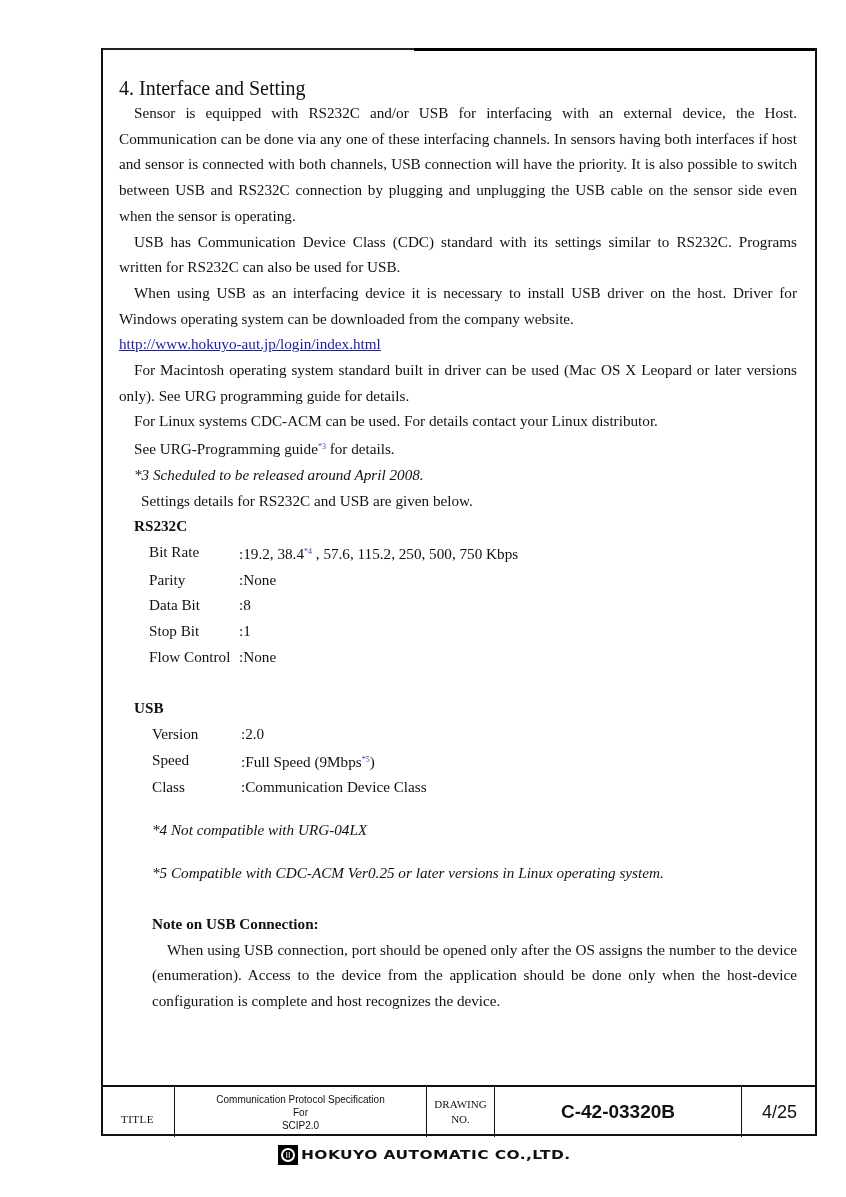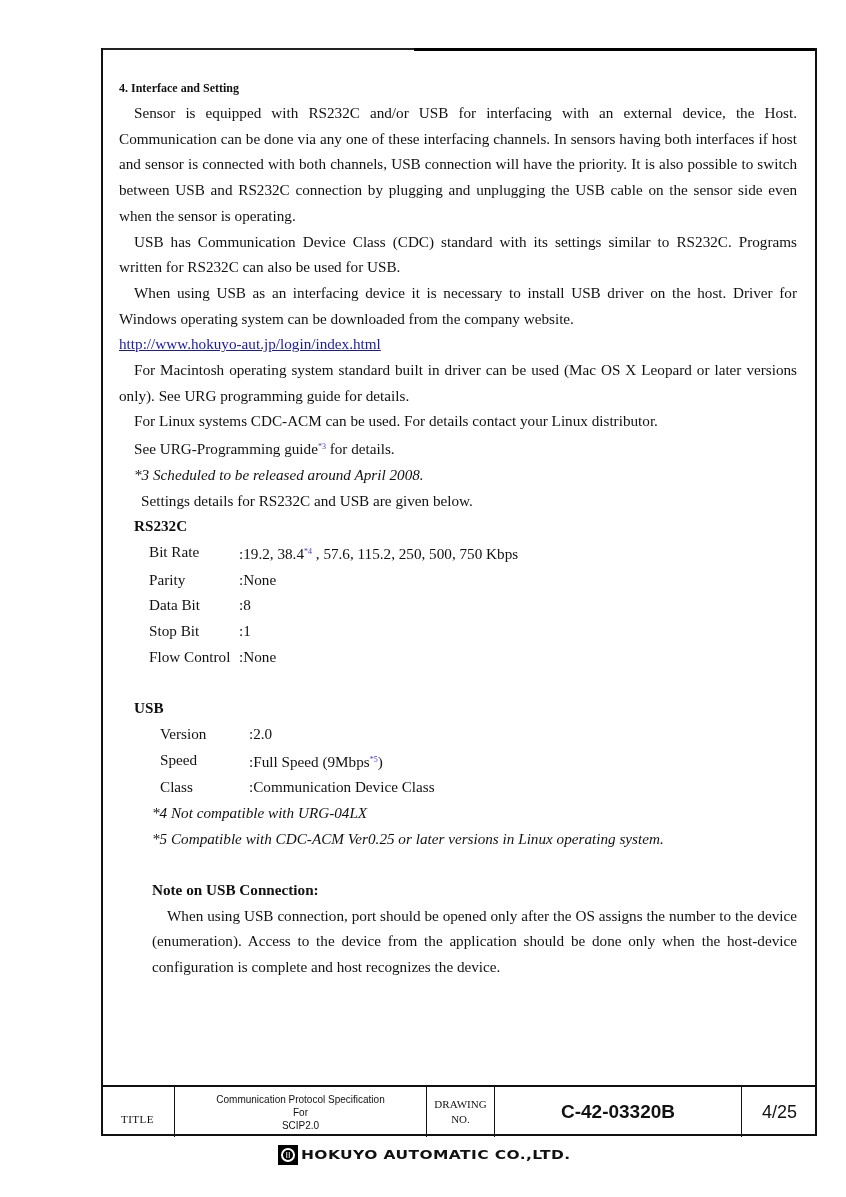--- a/index.html
+++ b/index.html
@@ -3,34 +3,34 @@
 <meta charset="utf-8">
 <style>
   html, body { margin: 0; padding: 0; background: #ffffff; }
   body { width: 846px; height: 1197px; position: relative; overflow: hidden;
          font-family: "Liberation Serif", serif; color: #111; }
   .frame { position: absolute; left: 101px; top: 48px; width: 716px; height: 1088px;
            border: 2px solid #111; border-top: none; box-sizing: border-box; }
   .frame-top-left { position: absolute; left: 101px; top: 48px; width: 315px; height: 2px; background: #222; }
   .frame-top-right { position: absolute; left: 414px; top: 48px; width: 403px; height: 3px; background: #000; }
   .content { position: absolute; left: 119px; top: 76px; width: 678px; font-size: 15.2px; line-height: 25.7px; }
-  .h1 { font-weight: bold; font-size: 12px; margin: 0 0 0 0; line-height: 24px; }
+  .h1 { font-weight: normal; font-size: 20px; margin: 0 0 0 0; line-height: 24px; }
   p { margin: 0; text-align: justify; }
   .indent { text-indent: 15px; }
   .indent2 { padding-left: 15px; }
   .indent3 { padding-left: 22px; }
   a.link { color: #1a1aa6; text-decoration: underline; }
   sup.fn { color: #3b3bd0; font-size: 8px; vertical-align: 5px; }
   .italic { font-style: italic; }
   .sec-title { font-weight: bold; padding-left: 15px; }
   .setting-row { display: flex; padding-left: 30px; }
   .setting-row .k { width: 90px; }
   .usb-row { display: flex; padding-left: 33px; }
-  .usb-row .k { width: 89px; margin-left: 8px; }
-  .fn-note { padding-left: 33px; font-style: italic; }
+  .usb-row .k { width: 89px; }
+  .fn-note { padding-left: 33px; font-style: italic; margin-top: 17px; }
   .note-title { font-weight: bold; padding-left: 33px; }
   .note-body { padding-left: 33px; text-align: justify; }
   .note-body .first { text-indent: 15px; }
   .gap { height: 25.7px; }
 
   .titleblock { position: absolute; left: 101px; top: 1085px; width: 716px; height: 52px;
                 border-top: 2px solid #111; box-sizing: border-box; display: flex; }
   .tb-cell { border-right: 1px solid #111; box-sizing: border-box; height: 100%;
              display: flex; align-items: center; justify-content: center; text-align: center; }
   .tb-cell:last-child { border-right: none; }

